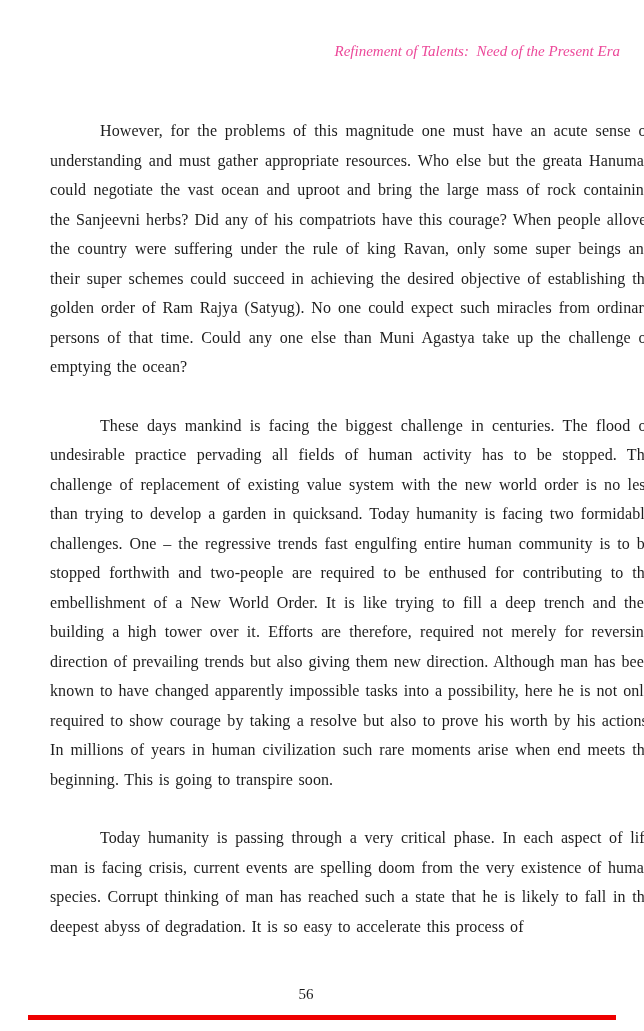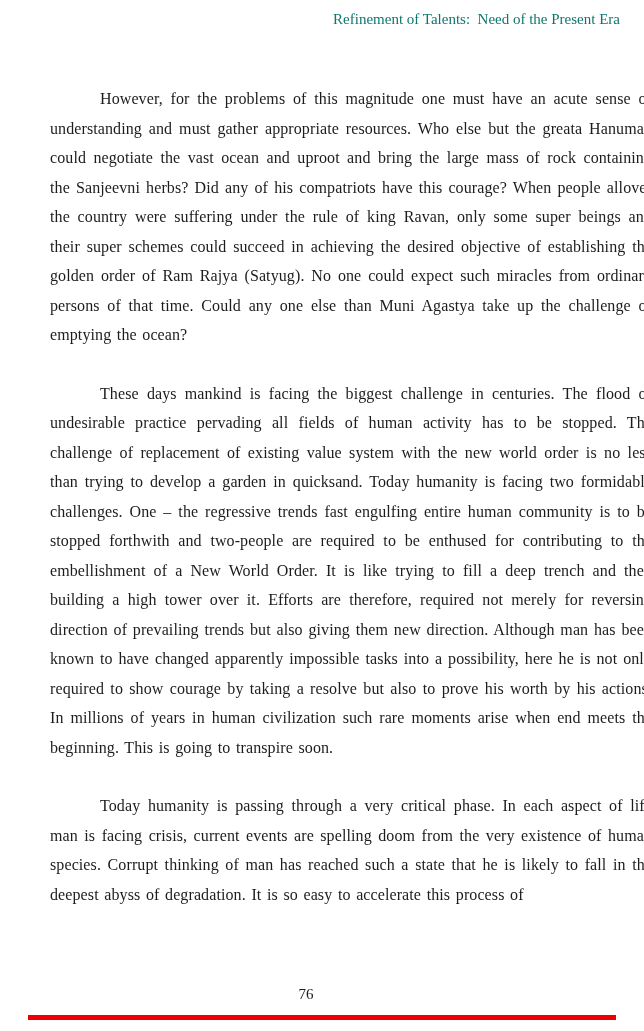--- a/index.html
+++ b/index.html
@@ -13,25 +13,27 @@
     color: #1c1c1c;
     overflow: hidden;
   }
   .page {
     position: absolute;
     inset: 0;
     padding: 10px 24px 0 18px;
   }
   .running-header {
     text-align: right;
+    font-style: italic;
     font-size: 15px;
     line-height: 1.2;
     padding-right: 0px;
     white-space: pre-wrap;
-    color: #0f766e;
+    color: #ec4899;
+    margin-top: 32px;
   }
   .body-text {
     margin-top: 56px;
     width: 602px;
     margin-left: 32px;
   }
   .body-text p {
     font-size: 16px;
     line-height: 29.5px;
     text-align: justify;
@@ -73,15 +75,15 @@
 
   <div class="body-text">
     <p>However, for the problems of this magnitude one must have an acute sense of understanding and must gather appropriate resources. Who else but the greata Hanuman could negotiate the vast ocean and uproot and bring the large mass of rock containing the Sanjeevni herbs? Did any of his compatriots have this courage? When people allover the country were suffering under the rule of king Ravan, only some super beings and their super schemes could succeed in achieving the desired objective of establishing the golden order of Ram Rajya (Satyug). No one could expect such miracles from ordinary persons of that time. Could any one else than Muni Agastya take up the challenge of emptying the ocean?</p>
     <p>These days mankind is facing the biggest challenge in centuries. The flood of undesirable practice pervading all fields of human activity has to be stopped. The challenge of replacement of existing value system with the new world order is no less than trying to develop a garden in quicksand. Today humanity is facing two formidable challenges. One – the regressive trends fast engulfing entire human community is to be stopped forthwith and two-people are required to be enthused for contributing to the embellishment of a New World Order. It is like trying to fill a deep trench and then building a high tower over it. Efforts are therefore, required not merely for reversing direction of prevailing trends but also giving them new direction. Although man has been known to have changed apparently impossible tasks into a possibility, here he is not only required to show courage by taking a resolve but also to prove his worth by his actions. In millions of years in human civilization such rare moments arise when end meets the beginning. This is going to transpire soon.</p>
     <p>Today humanity is passing through a very critical phase. In each aspect of life man is facing crisis, current events are spelling doom from the very existence of human species. Corrupt thinking of man has reached such a state that he is likely to fall in the deepest abyss of degradation. It is so easy to accelerate this process of</p>
   </div>
 
 </div>
 
 <div class="footer">
-  <div class="page-number">76</div>
+  <div class="page-number">56</div>
   <div class="footer-rule" style="background: rgb(238, 0, 0);"></div>
 </div>
 
 </body></html>

